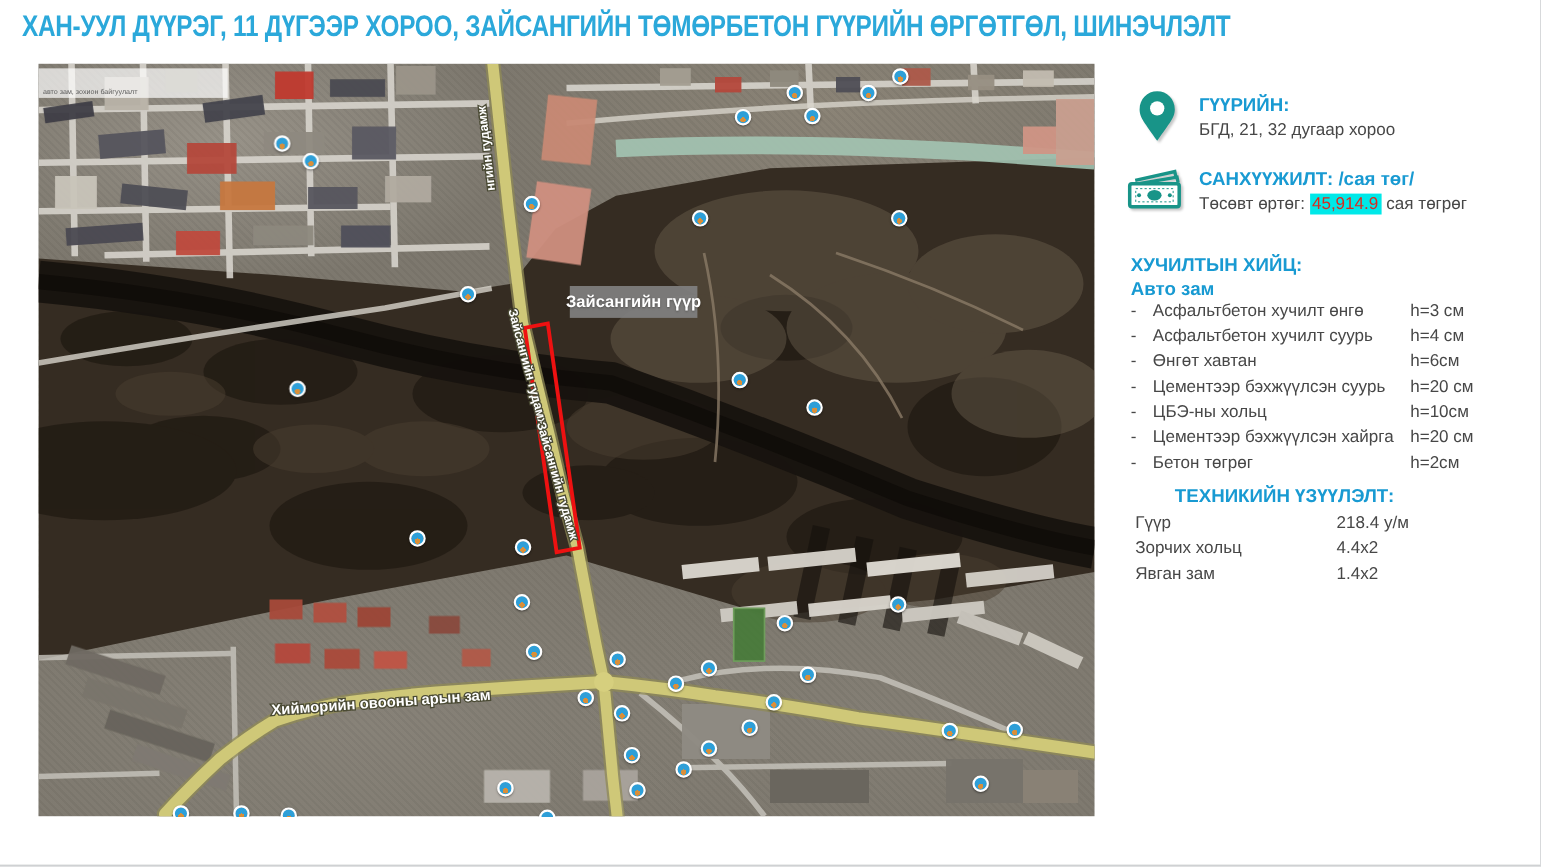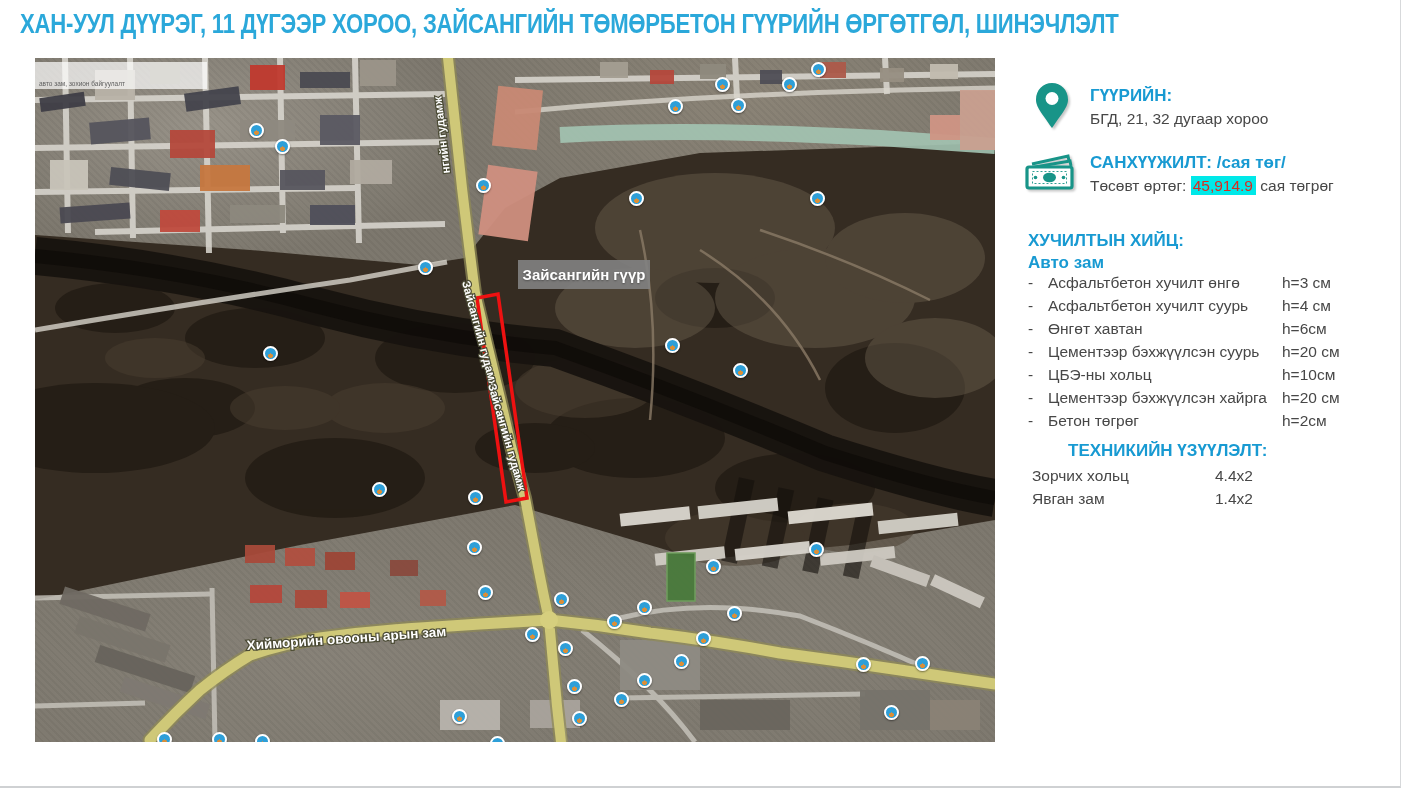--- a/index.html
+++ b/index.html
@@ -26,21 +26,21 @@
       radial-gradient(ellipse 640px 300px at 30% 88%, rgba(158,152,142,.32), transparent 62%),
       radial-gradient(ellipse 520px 260px at 80% 86%, rgba(150,144,134,.28), transparent 62%);
   }
   .map svg{position:absolute;left:0;top:0;}
   .map-attrib{
     position:absolute;left:0;top:4px;width:172px;height:27px;
     background:rgba(255,255,255,.7);color:#5f5f5f;font-size:6.5px;
     display:flex;align-items:flex-end;padding:2px 4px;box-sizing:border-box;
   }
   .bridge-label{
-    position:absolute;left:483px;top:202px;width:132px;height:29px;
+    position:absolute;left:483px;top:202px;width:116px;height:29px;
     background:rgba(130,130,130,.9);color:#ffffff;font-weight:bold;font-size:15px;
     display:flex;align-items:center;justify-content:center;
     text-shadow:0 1px 2px rgba(0,0,0,.35);white-space:nowrap;
   }
   .pin{
     position:absolute;width:11px;height:11px;margin:-6px 0 0 -6px;border-radius:50%;
     background:radial-gradient(circle at 50% 72%, #d98f3a 0 2.4px, #2e9fd8 2.5px);
     border:2px solid #ffffff;box-shadow:0 1px 2px rgba(0,0,0,.45);
   }
   
@@ -347,20 +347,24 @@
     <div class="pav-row">
         <span class="dash">-</span>
         <span class="plabel">Бетон төгрөг</span>
         <span class="pvalue" style="padding-left:8px">h=2см</span>
       </div>
   </div>
 
   <div class="panel-head" style="left:1068px;top:441px;">ТЕХНИКИЙН ҮЗҮҮЛЭЛТ:</div>
   <div class="tech-list">
     <div class="tech-row">
+        <span class="tlabel">Гүүр</span>
+        <span class="tvalue">218.4 у/м</span>
+      </div>
+    <div class="tech-row">
         <span class="tlabel">Зорчих хольц</span>
         <span class="tvalue">4.4х2</span>
       </div>
     <div class="tech-row">
         <span class="tlabel">Явган зам</span>
         <span class="tvalue">1.4х2</span>
       </div>
   </div>
 
 

